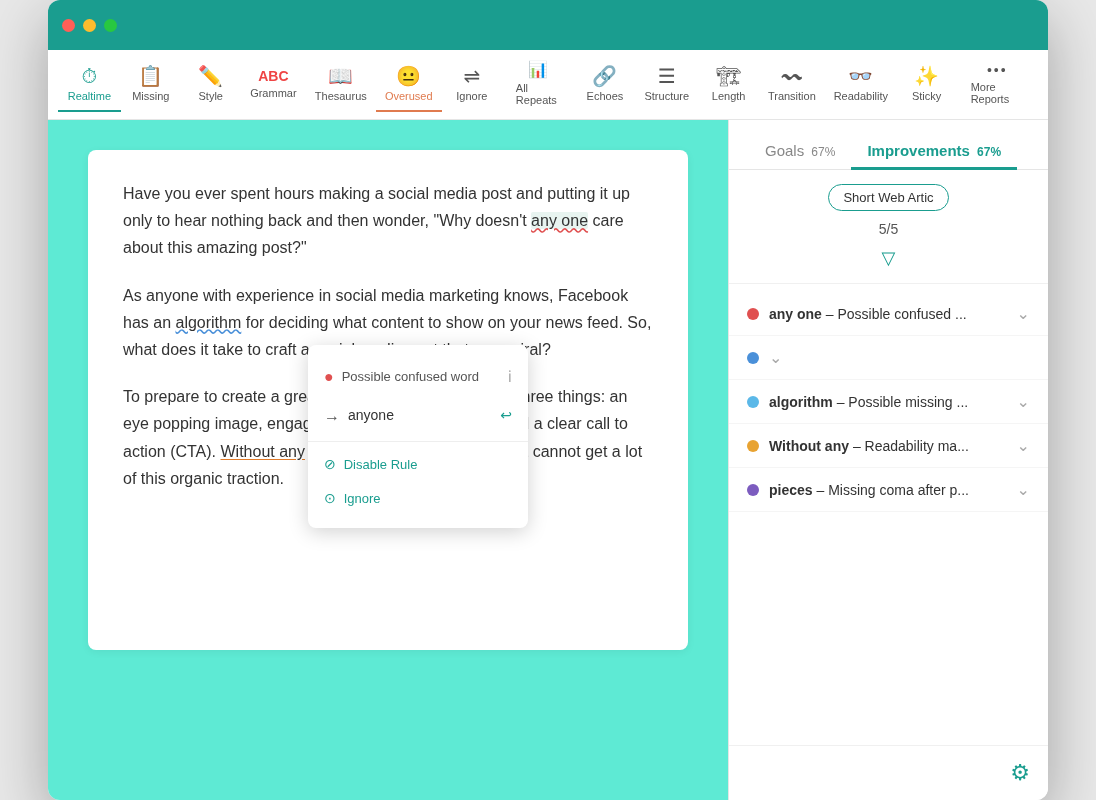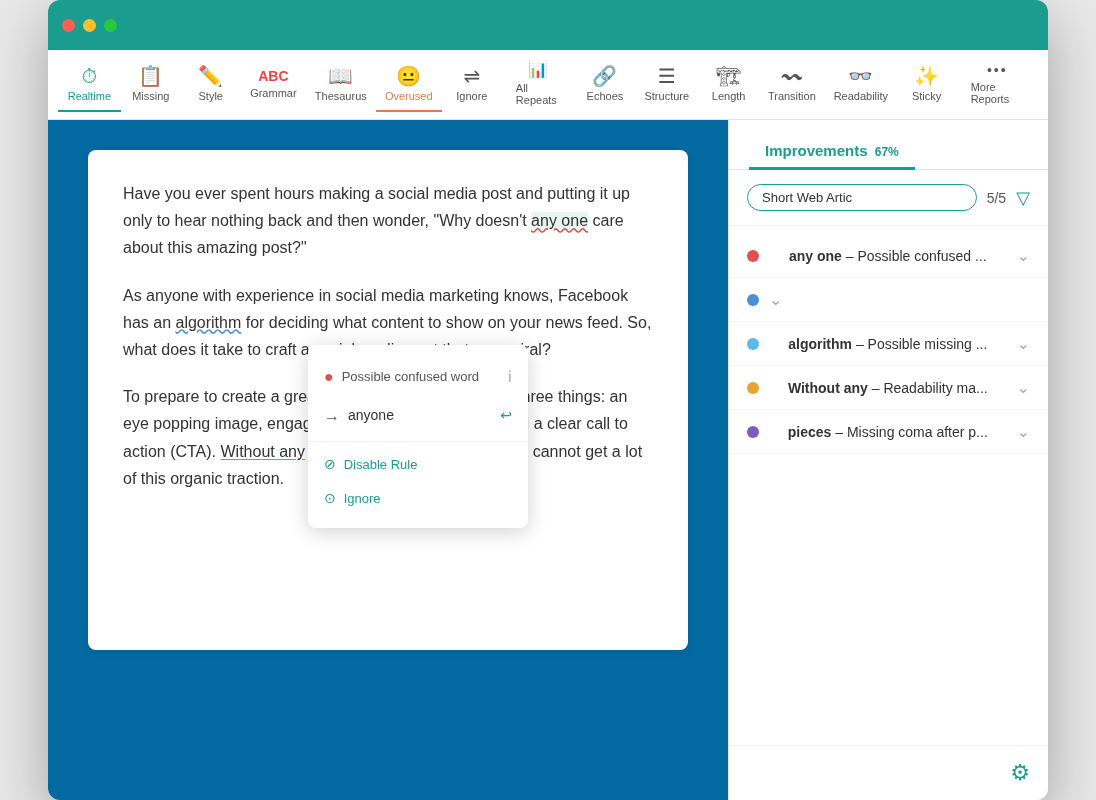--- a/index.html
+++ b/index.html
@@ -66,21 +66,21 @@
       line-height: 1;
     }
     .toolbar-label { font-size: 11px; }
 
     .main-content {
       display: flex;
       height: calc(800px - 50px - 70px);
     }
     .editor-area {
       flex: 1;
-      background: #0369a1;
+      background: #5eead4;
       padding: 30px 40px;
       overflow-y: auto;
       position: relative;
     }
     .editor-text {
       background: #fff;
       border-radius: 8px;
       padding: 30px 35px;
       font-size: 16px;
       line-height: 1.7;
@@ -189,20 +189,21 @@
     .panel-tab .pct {
       font-size: 12px;
       margin-left: 3px;
     }
     .panel-filter-row {
       display: flex;
       align-items: center;
       padding: 14px 18px;
       gap: 10px;
       border-bottom: 1px solid #f0f0f0;
+      flex-direction: column;
     }
     .filter-badge {
       background: #fff;
       border: 1.5px solid #1a9d8f;
       border-radius: 20px;
       padding: 5px 14px;
       font-size: 13px;
       color: #333;
       cursor: pointer;
       flex: 1;
@@ -215,21 +216,20 @@
     .filter-icon {
       color: #1a9d8f;
       font-size: 18px;
       cursor: pointer;
     }
 
     .improvements-list {
       flex: 1;
       overflow-y: auto;
       padding: 8px 0;
-      text-align: center;
     }
     .improvement-item {
       display: flex;
       align-items: center;
       padding: 12px 18px;
       border-bottom: 1px solid #f5f5f5;
       cursor: pointer;
       gap: 10px;
     }
     .imp-dot {
@@ -377,20 +377,24 @@
         </div>
 
         <div class="paragraph">
           To prepare to create a great post, you need to focus on three things: an eye popping image, engaging and easy to read copy, and a clear call to action (CTA). <span class="underline-orange">Without any</span> of these three <span class="underline-purple">pieces</span> your post cannot get a lot of this organic traction.
         </div>
       </div>
     </div>
 
     <div class="right-panel">
       <div class="panel-tabs">
+        <div class="panel-tab">
+          <span>Goals</span>
+          <span class="pct">67%</span>
+        </div>
         <div class="panel-tab active">
           <span>Improvements</span>
           <span class="pct">67%</span>
         </div>
       </div>
 
       <div class="panel-filter-row">
         <div class="filter-badge">
           <span>Short Web Artic</span>
         </div>

